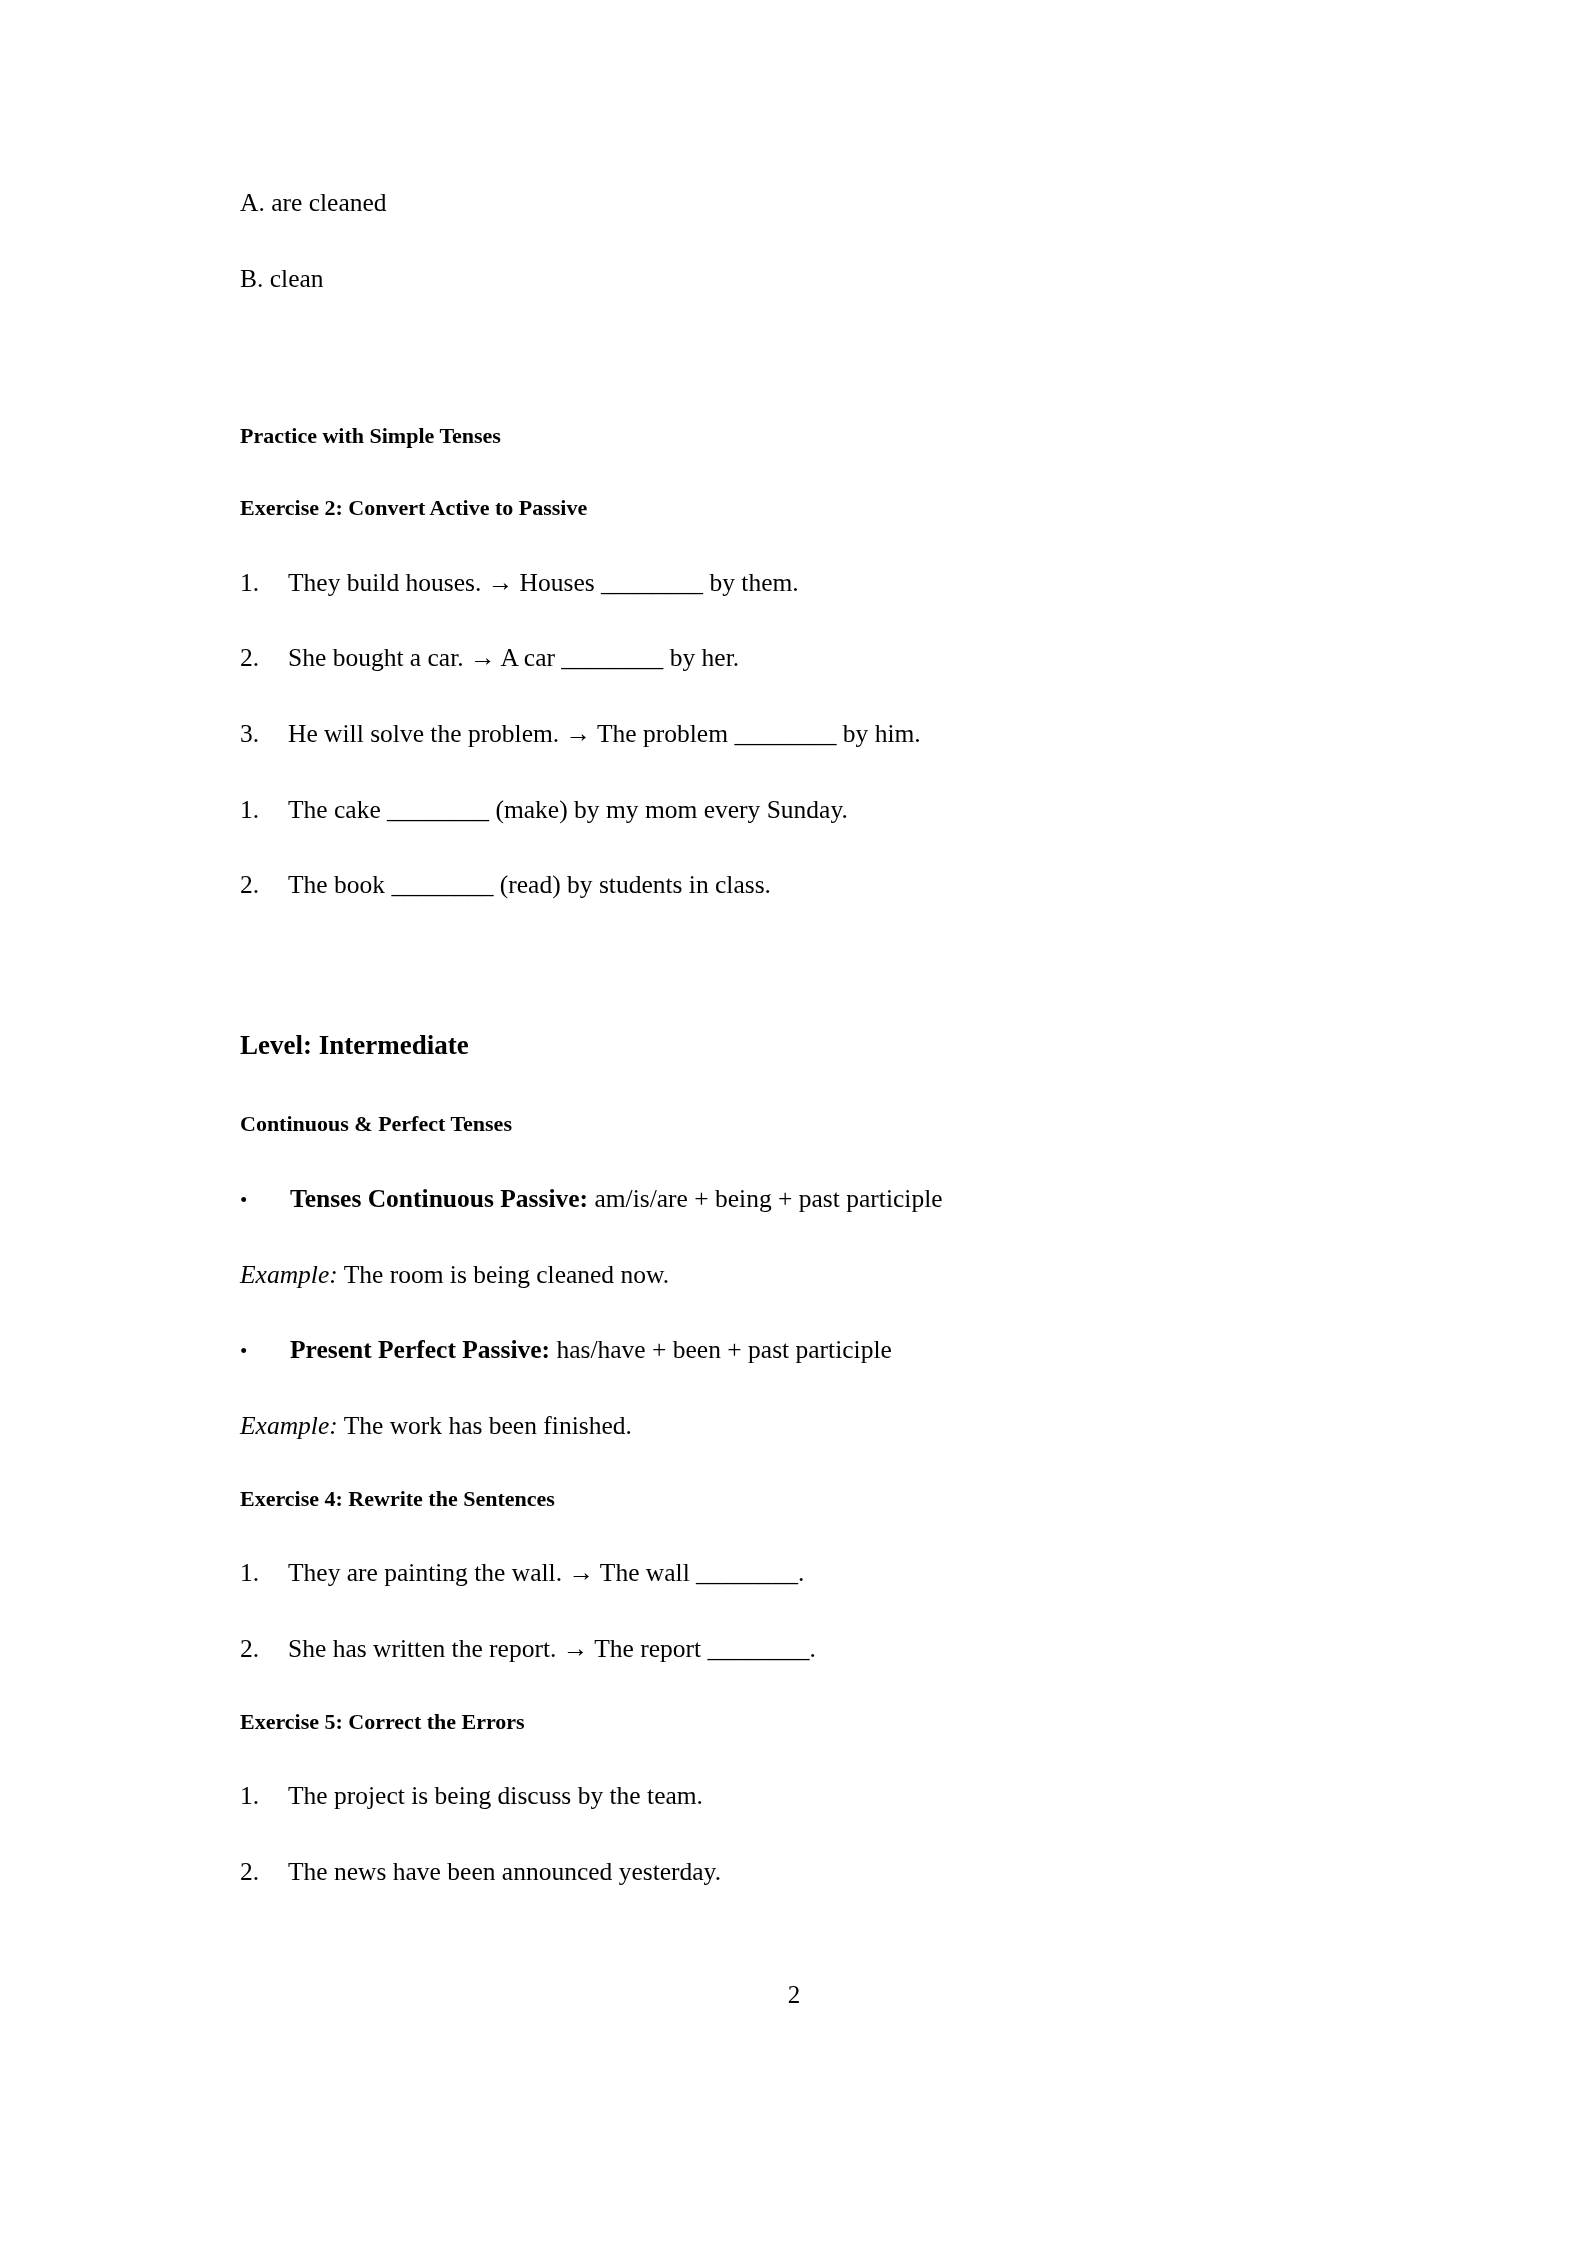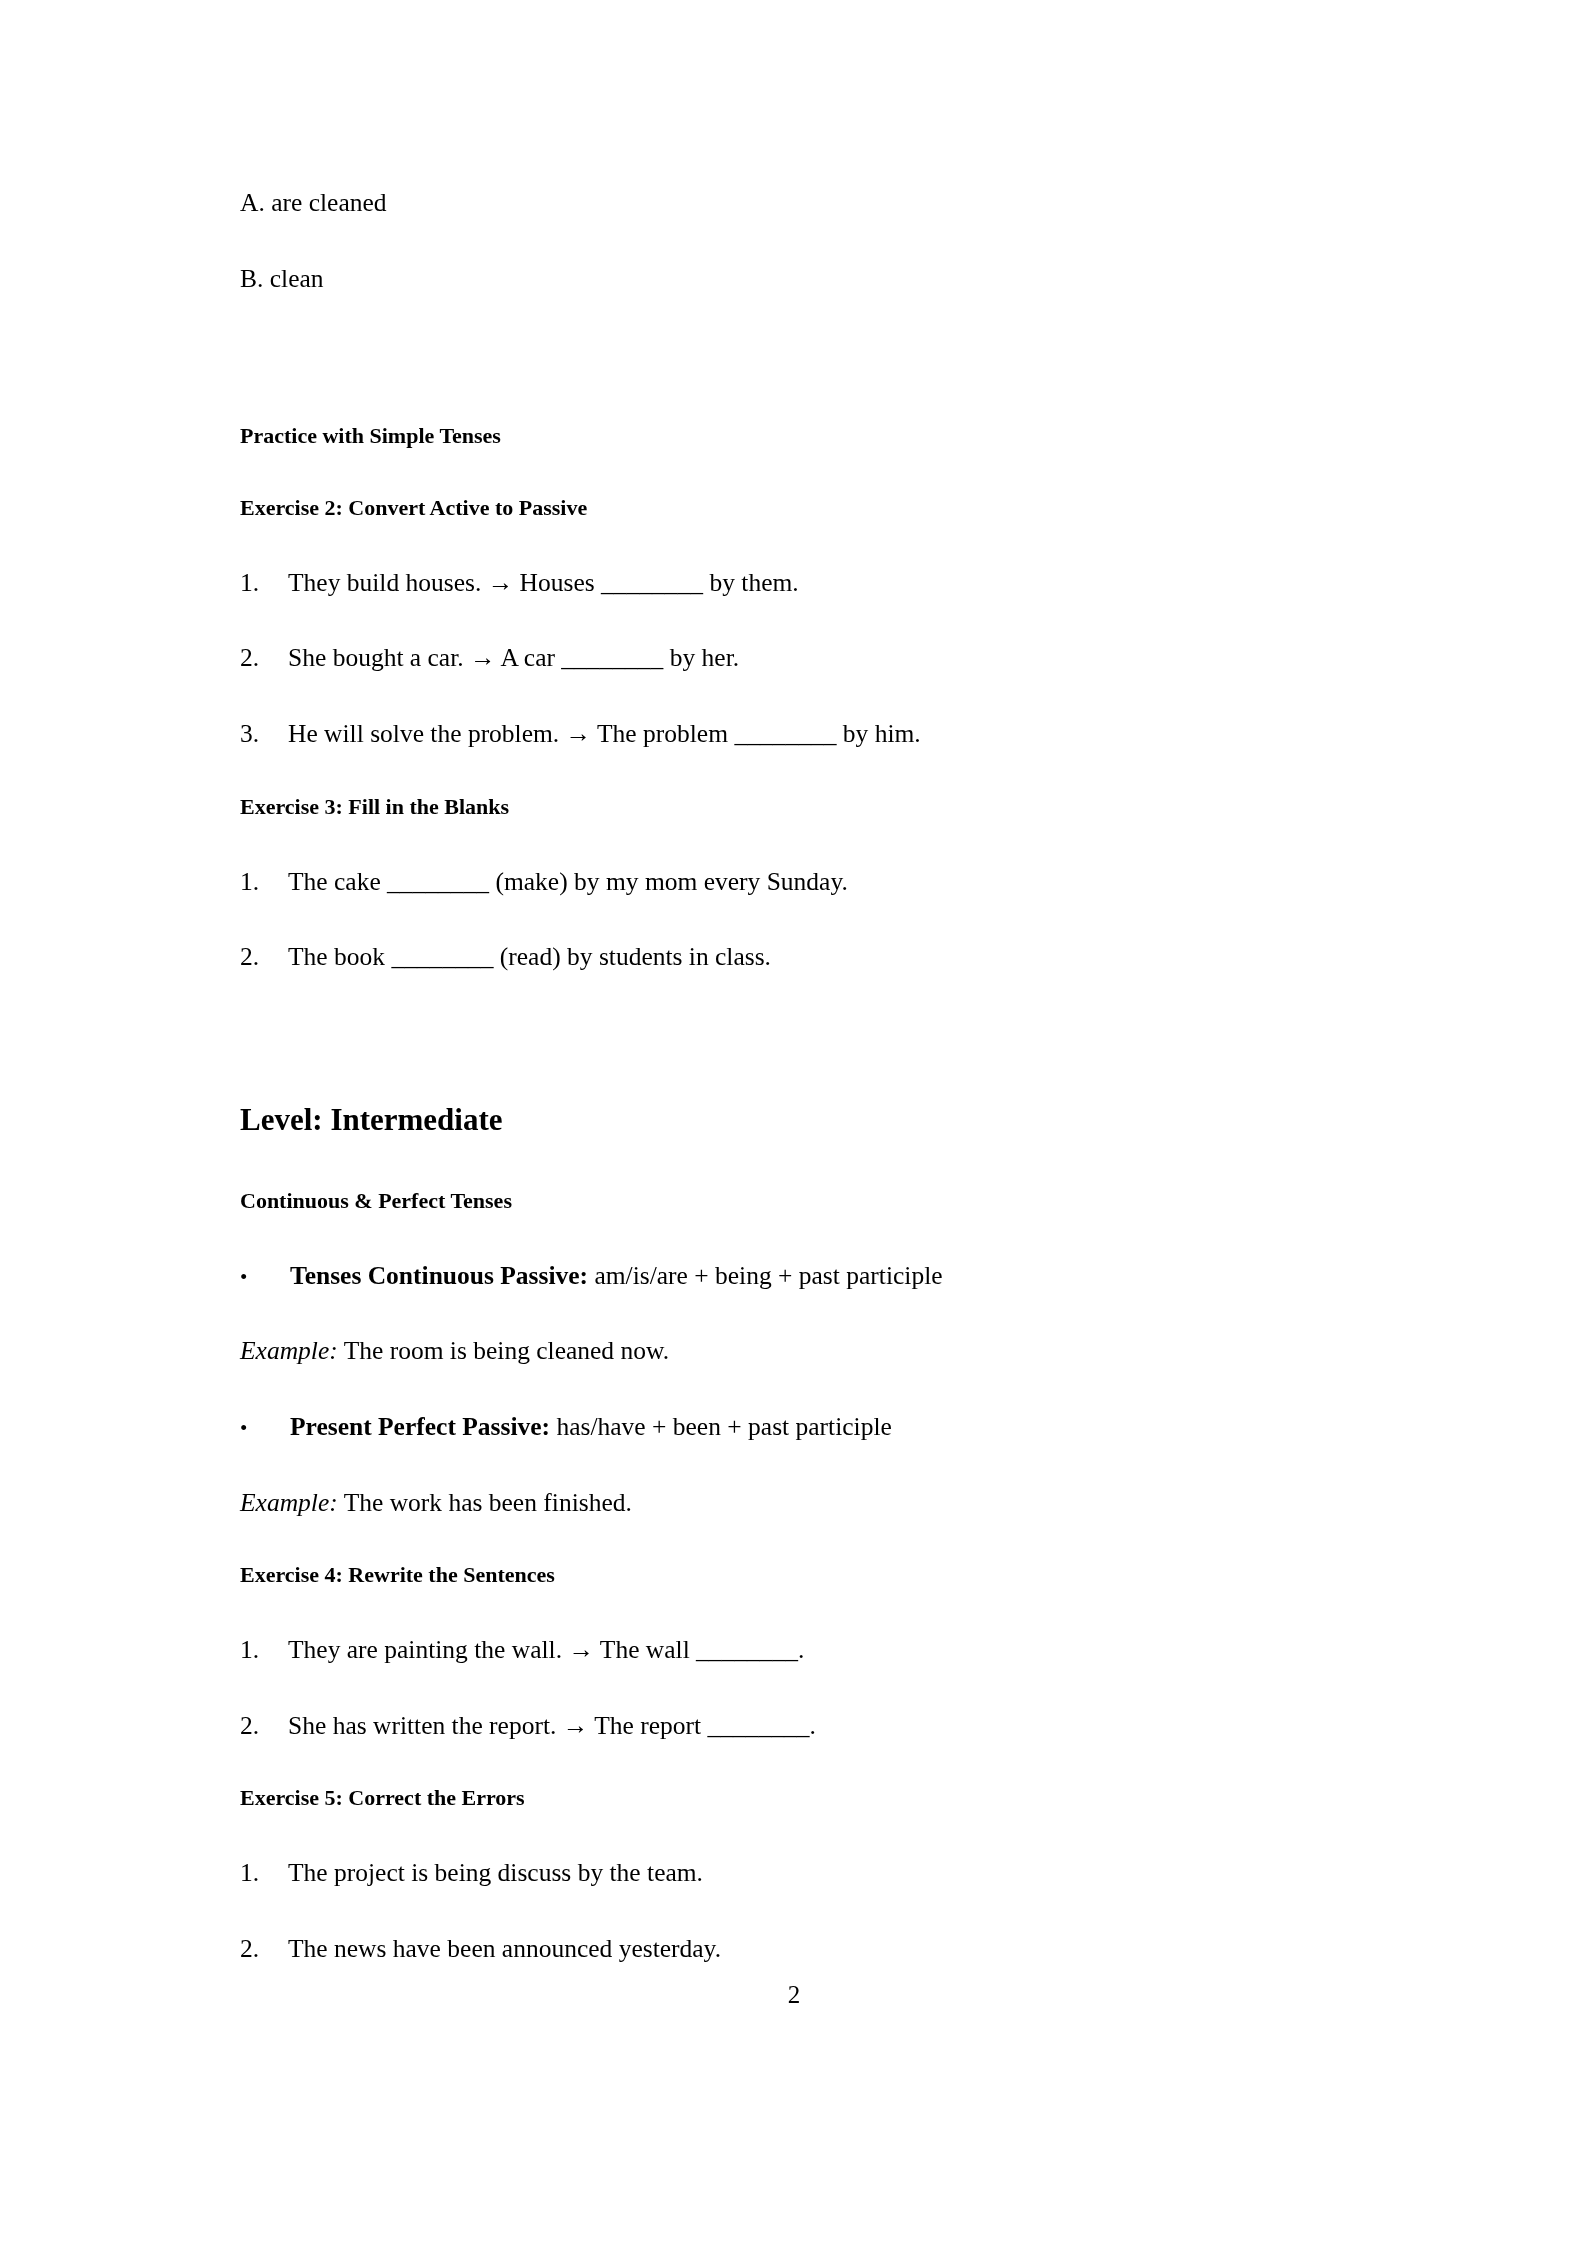--- a/index.html
+++ b/index.html
@@ -34,21 +34,21 @@
   
   .h-bold {
     font-size: 22px;
     font-weight: bold;
     line-height: 1.22;
     margin: 0 0 45px 0;
   }
 
   
   .h-level {
-    font-size: 31px;
+    font-size: 27px;
     font-weight: bold;
     line-height: 1.2;
     margin: 0 0 50px 0;
   }
 
   
   .numrow {
     font-size: 25.5px;
     line-height: 1.22;
     margin: 0 0 44.5px 0;
@@ -123,21 +123,20 @@
     </div>
     <div class="numrow">
       <span class="num">2.</span>
       <span class="txt">She bought a car. → A car ________ by her.</span>
     </div>
     <div class="numrow">
       <span class="num">3.</span>
       <span class="txt">He will solve the problem. → The problem ________ by him.</span>
     </div>
 
-    <div class="h-bold">Exercise 3: Fill in the Blanks</div>
 
     <div class="numrow">
       <span class="num">1.</span>
       <span class="txt">The cake ________ (make) by my mom every Sunday.</span>
     </div>
     <div class="numrow">
       <span class="num">2.</span>
       <span class="txt">The book ________ (read) by students in class.</span>
     </div>
 

